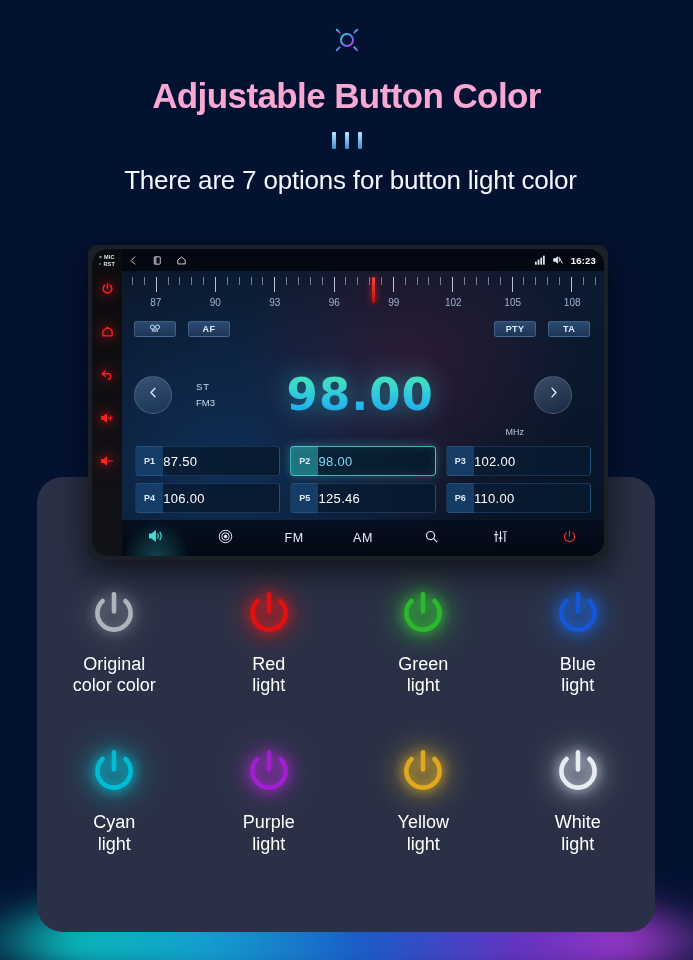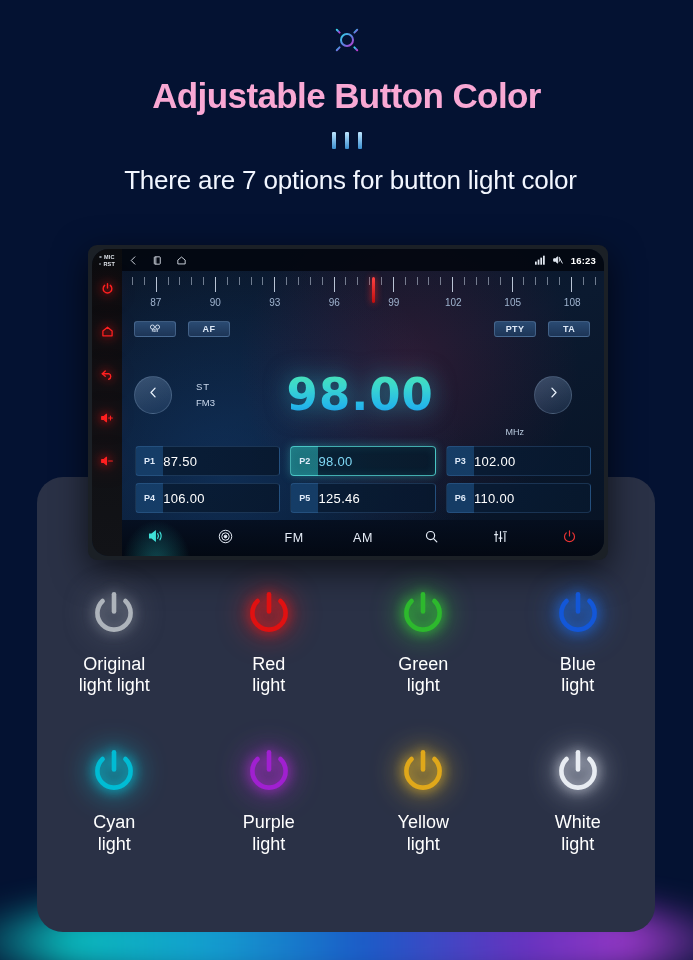--- a/index.html
+++ b/index.html
@@ -483,21 +483,21 @@
   </div>
 
   <div class="grid" id="grid">
       <div class="cell">
         <span class="pwr-ico">
           <svg width="48" height="48" viewBox="0 0 24 24" fill="none" stroke="#aeb4bb" stroke-width="2.3" stroke-linecap="round" style="filter:drop-shadow(0 0 6px rgba(174,180,187,0.55)) drop-shadow(0 0 14px rgba(174,180,187,0.55));">
             <path d="M12 2.6 V11.2"></path>
             <path d="M6.3 6.0 A8.3 8.3 0 1 0 17.7 6.0"></path>
           </svg>
         </span>
-        <span class="cell-label"><span>Original</span><br><span>light light</span></span>
+        <span class="cell-label"><span>Original</span><br><span>color color</span></span>
       </div>
       <div class="cell">
         <span class="pwr-ico">
           <svg width="48" height="48" viewBox="0 0 24 24" fill="none" stroke="#e01111" stroke-width="2.3" stroke-linecap="round" style="filter:drop-shadow(0 0 6px rgba(235,25,25,0.95)) drop-shadow(0 0 14px rgba(235,25,25,0.95));">
             <path d="M12 2.6 V11.2"></path>
             <path d="M6.3 6.0 A8.3 8.3 0 1 0 17.7 6.0"></path>
           </svg>
         </span>
         <span class="cell-label"><span>Red</span><br><span>light</span></span>
       </div>

